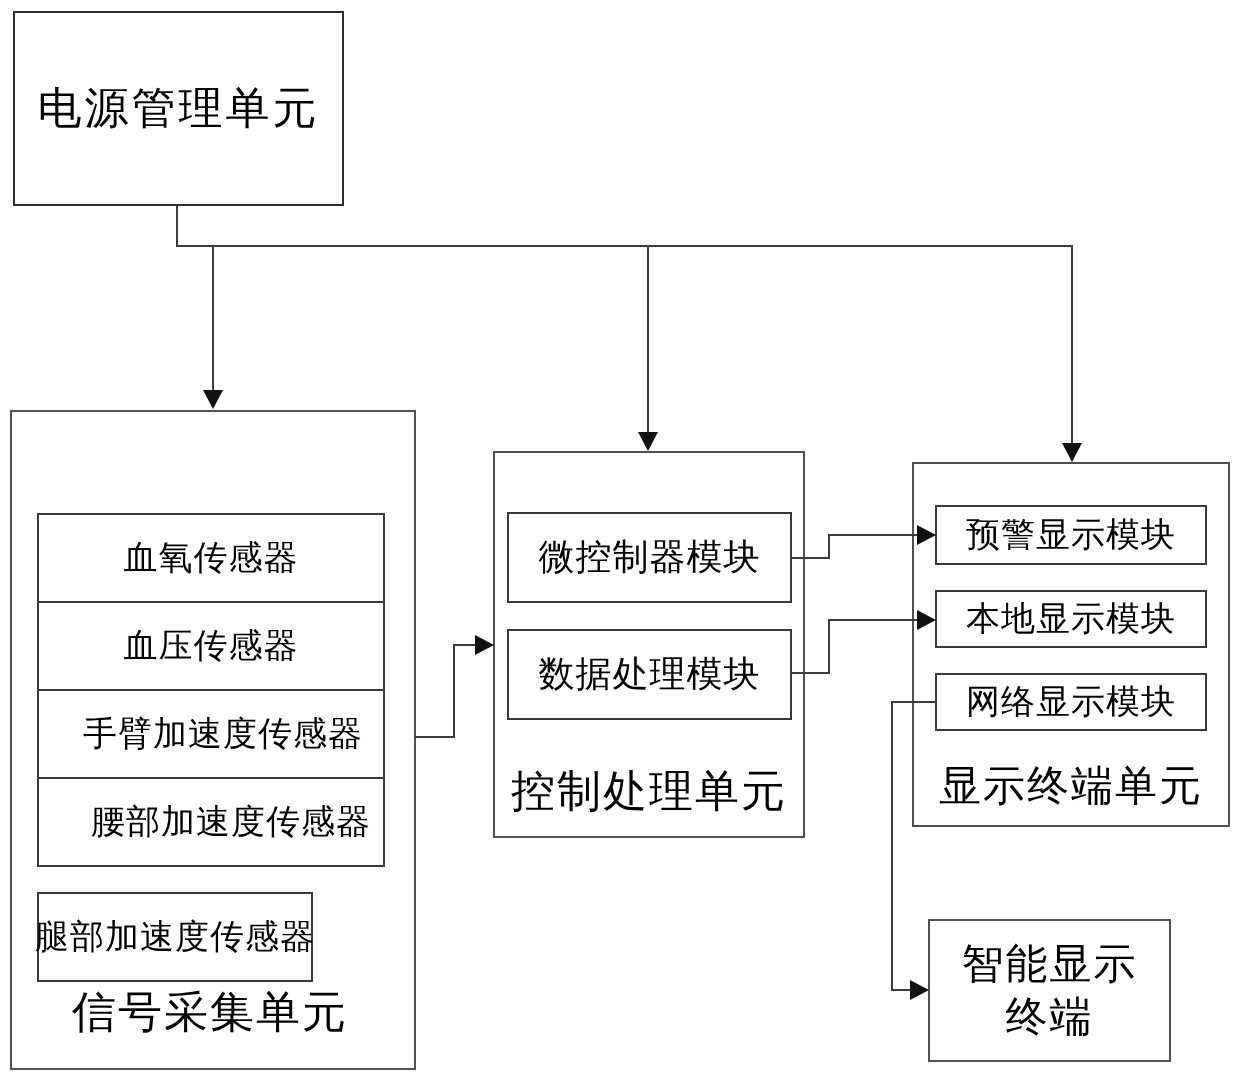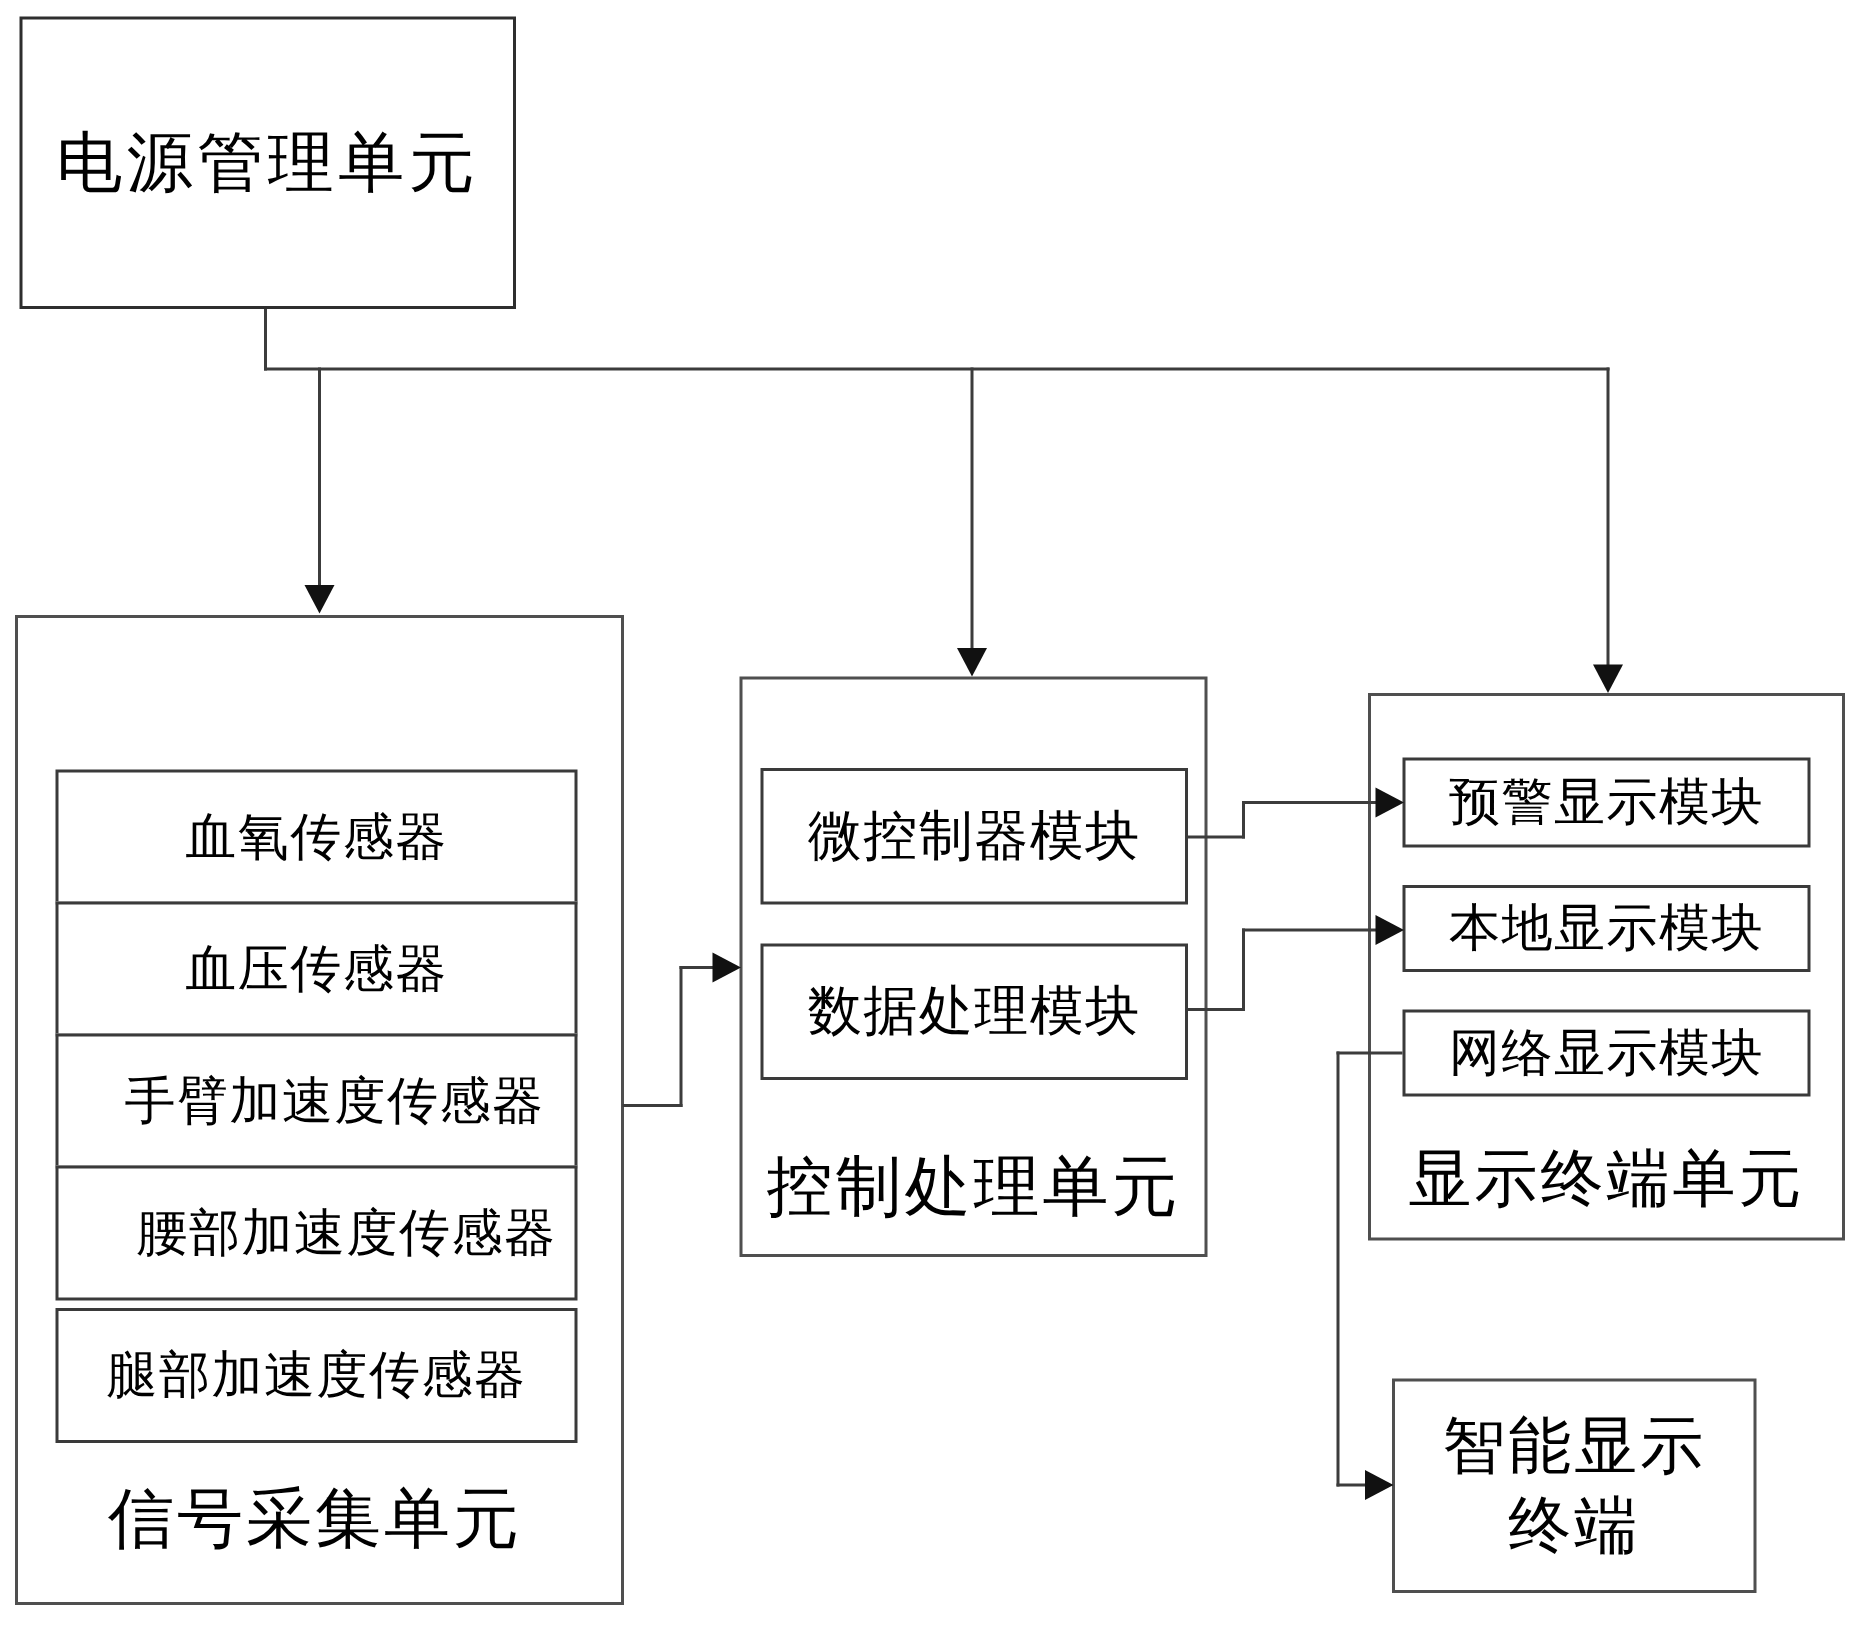--- a/index.html
+++ b/index.html
@@ -102,21 +102,21 @@
   </div>
   <div class="cell" style="left:37px; top:601px; width:348px; height:90px;font-family:Liberation Serif, serif;">
     <span>血压传感器</span>
   </div>
   <div class="cell" style="left:37px; top:689px; width:348px; height:90px;padding-left:24px;">
     <span>手臂加速度传感器</span>
   </div>
   <div class="cell" style="left:37px; top:777px; width:348px; height:90px;padding-left:40px;">
     <span>腰部加速度传感器</span>
   </div>
-  <div class="cell" style="left:37px; top:872px; width:348px; height:90px;">
+  <div class="cell" style="left:37px; top:892px; width:276px; height:90px;">
     <span>腿部加速度传感器</span>
   </div>
 
   <div class="unit-label" style="left:12px; top:983px; width:396px; height:58px;">信号采集单元</div>
 
   <div class="box outer" style="left:493px; top:451px; width:312px; height:387px;"></div>
 
   <div class="cell module" style="left:507px; top:512px; width:285px; height:91px;align-items:center;">
     <span>微控制器模块</span>
   </div>

